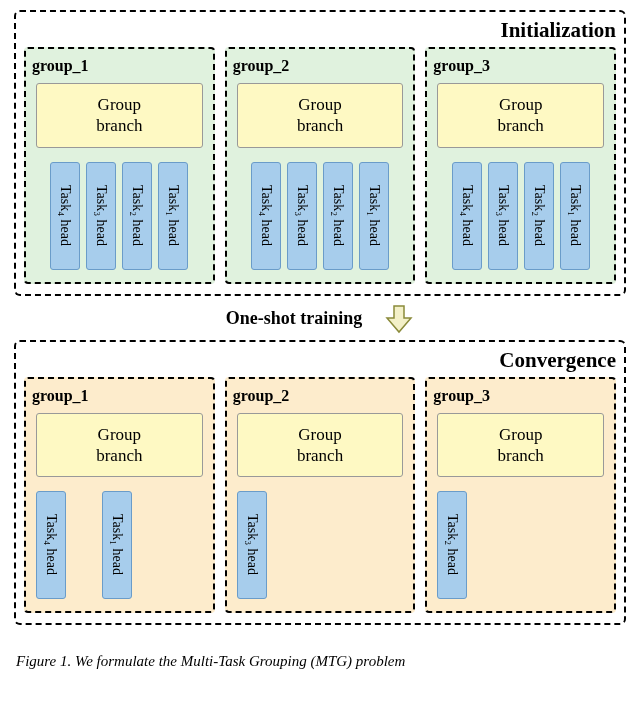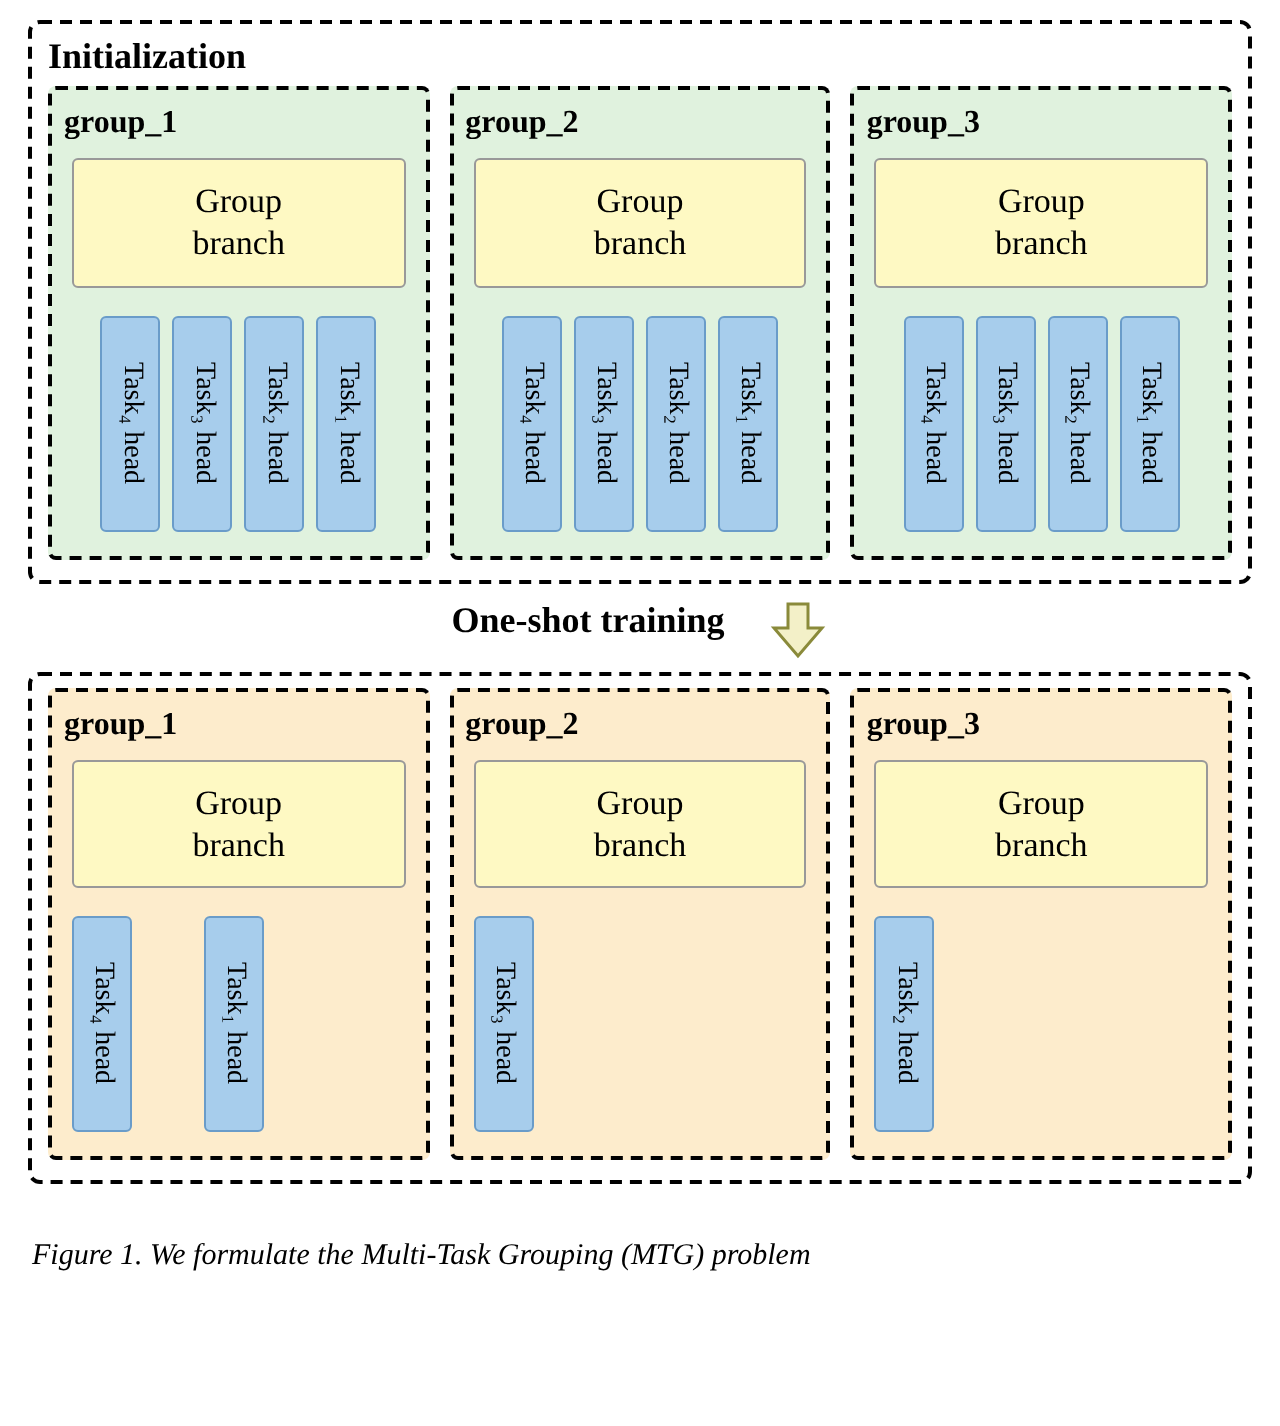--- a/index.html
+++ b/index.html
@@ -9,23 +9,23 @@
     background: #fff;
     padding: 10px 14px 0 14px;
   }
   .phase-box {
     border: 2.5px dashed #000;
     border-radius: 6px;
     padding: 6px 8px 10px 8px;
     position: relative;
   }
   .phase-title {
-    text-align: left;
+    text-align: right;
     font-weight: bold;
-    font-size: 18px;
+    font-size: 21px;
     margin-bottom: 4px;
   }
   .groups-row {
     display: flex;
     gap: 10px;
     justify-content: space-between;
   }
   .group {
     flex: 1;
     border: 2.5px dashed #000;
@@ -67,21 +67,21 @@
     text-orientation: mixed;
     text-align: center;
     font-size: 14px;
     display: flex;
     align-items: center;
     justify-content: center;
     padding: 4px 0;
   }
   .arrow-wrap {
     display: flex;
-    align-items: flex-start;
+    align-items: center;
     justify-content: center;
     margin: 8px 0 6px 0;
     gap: 22px;
   }
   .arrow-label {
     font-weight: bold;
     font-size: 18px;
   }
   .arrow-svg { flex: 0 0 auto; }
   .caption {
@@ -133,20 +133,21 @@
 </div>
 
 <div class="arrow-wrap">
   <span class="arrow-label">One-shot training</span>
   <svg class="arrow-svg" width="30" height="30" viewBox="0 0 30 30">
     <polygon points="10,2 20,2 20,14 27,14 15,28 3,14 10,14" fill="#f3f0c8" stroke="#8a8a3a" stroke-width="1.5"></polygon>
   </svg>
 </div>
 
 <div class="phase-box conv">
+  <div class="phase-title">Convergence</div>
   <div class="groups-row">
     <div class="group">
       <div class="group-label">group_1</div>
       <div class="group-branch">Group<br>branch</div>
       <div class="heads-row sparse">
         <div class="task-head">Task₄ head</div>
         <div class="task-head">Task₁ head</div>
       </div>
     </div>
     <div class="group">

